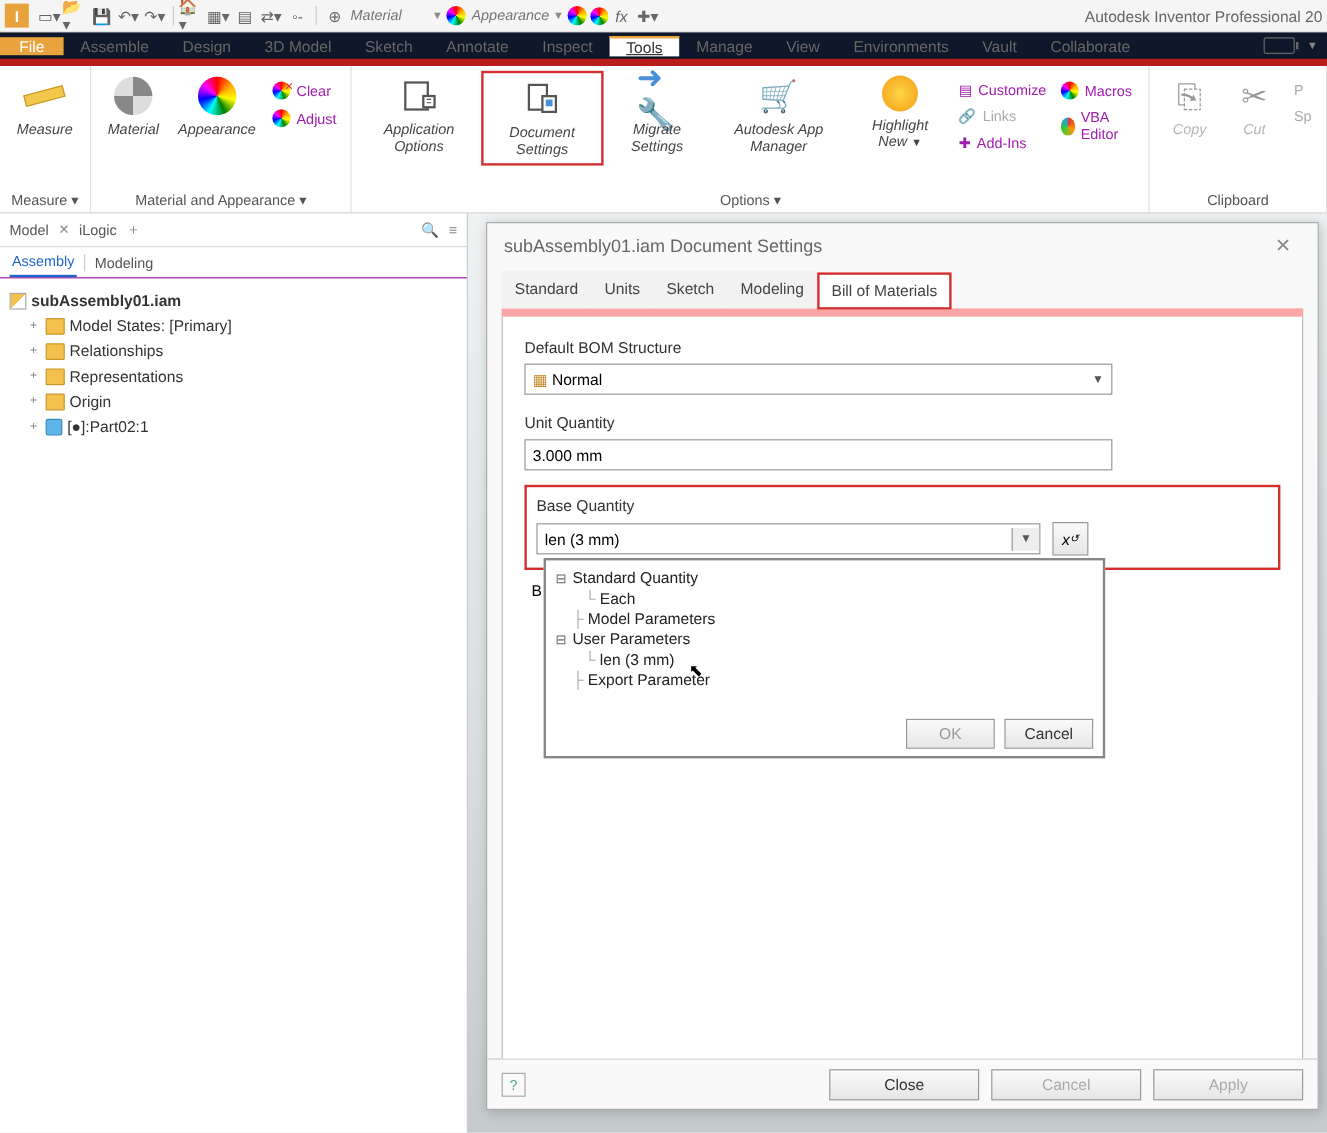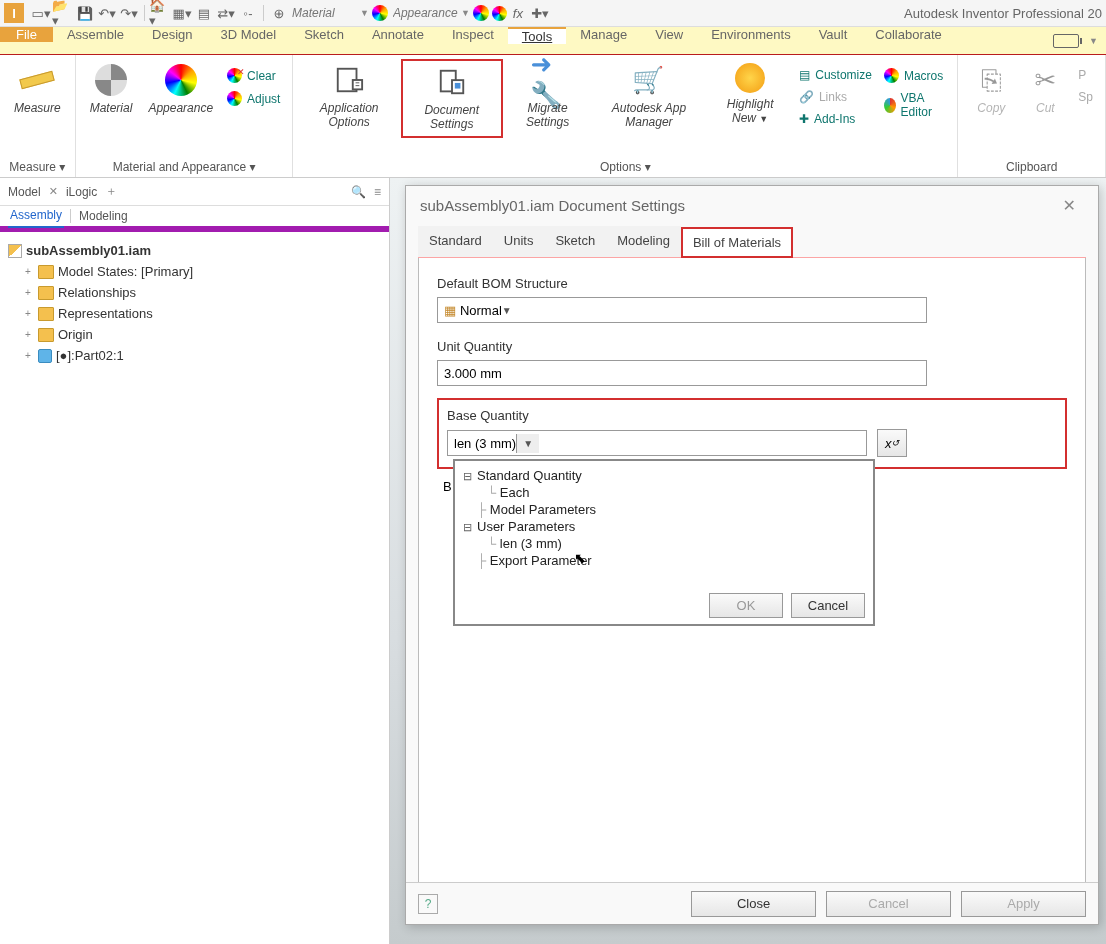--- a/index.html
+++ b/index.html
@@ -8,48 +8,48 @@
 
 .titlebar { height: 27px; background: #f5f5f5; display: flex; align-items: center; padding: 0 4px; border-bottom: 1px solid #ddd; }
 .app-icon { width: 20px; height: 20px; background: #e8a33d; color: #fff; font-weight: bold; display: flex; align-items: center; justify-content: center; font-size: 13px; margin-right: 6px; }
 .qat-icon { width: 22px; height: 20px; display: flex; align-items: center; justify-content: center; color: #666; font-size: 13px; }
 .qat-sep { width: 1px; height: 16px; background: #ccc; margin: 0 4px; }
 .mat-input { border: none; background: transparent; font-style: italic; color: #999; width: 70px; font-size: 12px; padding: 2px; }
 .color-ball { width: 16px; height: 16px; border-radius: 50%; background: conic-gradient(red,orange,yellow,green,cyan,blue,magenta,red); margin: 0 3px; }
 .titlebar-title { margin-left: auto; color: #666; font-size: 13px; white-space: nowrap; }
 
 
-.menubar { height: 28px; background: #fef9c3; display: flex; align-items: flex-start; border-bottom: 1px solid #b91c1c; }
+.menubar { height: 28px; background: #0f172a; display: flex; align-items: center; border-bottom: 6px solid #b91c1c; }
 .file-btn { background: #e8a33d; color: #fff; padding: 0 16px; display: flex; align-items: center; font-size: 13px; }
 .menu-item { padding: 0 14px; display: flex; align-items: center; color: #666; font-size: 13px; cursor: pointer; }
 .menu-item.active { background: #fff; color: #333; border-top: 2px solid #e8a33d; text-decoration: underline; }
 .menu-spacer { flex: 1; }
 .battery-icon { width: 26px; height: 14px; border: 1.5px solid #666; border-radius: 2px; margin: auto 10px; position: relative; }
 .battery-icon::after { content: ""; position: absolute; right: -4px; top: 3px; width: 2px; height: 6px; background: #666; }
 
 
 .ribbon { height: 123px; background: #fff; display: flex; border-bottom: 1px solid #ccc; }
 .ribbon-group { border-right: 1px solid #e0e0e0; display: flex; flex-direction: column; padding: 4px 8px 0; }
 .ribbon-group-body { flex: 1; display: flex; align-items: flex-start; gap: 4px; }
 .ribbon-group-label { text-align: center; font-size: 12px; color: #555; padding: 3px 0; white-space: nowrap; }
 .big-btn { display: flex; flex-direction: column; align-items: center; justify-content: center; padding: 4px 6px; min-width: 50px; cursor: pointer; }
 .big-btn-icon { width: 34px; height: 34px; display: flex; align-items: center; justify-content: center; font-size: 26px; margin-bottom: 4px; }
 .big-btn-label { font-size: 12px; color: #444; text-align: center; line-height: 1.2; font-style: italic; }
 .big-btn.disabled { opacity: 0.4; }
-.small-btn { display: flex; align-items: center; gap: 5px; padding: 3px 4px; font-size: 12px; color: #0f766e; cursor: pointer; }
+.small-btn { display: flex; align-items: center; gap: 5px; padding: 3px 4px; font-size: 12px; color: #a21caf; cursor: pointer; }
 .small-btn.disabled { color: #aaa; }
 .vcol { display: flex; flex-direction: column; gap: 2px; padding-top: 6px; }
 .highlight-red { border: 2px solid #d32f2f; }
 
 
 .main-area { display: flex; height: calc(944px - 27px - 28px - 123px); }
 .left-panel { width: 390px; background: #fff; border-right: 1px solid #ccc; display: flex; flex-direction: column; }
 .panel-tabs { height: 28px; display: flex; align-items: center; padding: 0 8px; border-bottom: 1px solid #ddd; font-size: 12px; color: #555; gap: 8px; }
 .panel-tabs .close-x { font-size: 11px; color: #888; }
-.panel-tabs2 { height: 26px; display: flex; align-items: center; padding: 0 8px; border-bottom: 6px solid #a21caf; gap: 6px; }
+.panel-tabs2 { height: 26px; display: flex; align-items: center; padding: 0 8px; border-bottom: 1px solid #a21caf; gap: 6px; }
 .ptab { font-size: 12px; color: #555; padding: 4px 2px; }
 .ptab.active { color: #2266cc; border-bottom: 2px solid #2266cc; }
 .ptab-sep { width: 1px; height: 14px; background: #ccc; }
 .tree { padding: 8px 6px; font-size: 13px; color: #333; }
 .tree-node { display: flex; align-items: center; gap: 4px; padding: 3px 2px; }
 .tree-expand { width: 12px; color: #888; font-size: 10px; text-align: center; cursor: pointer; }
 .tree-icon { width: 16px; height: 14px; display: inline-block; }
 .folder-icon { background: #f4c04e; border: 1px solid #c89a2e; border-radius: 1px; }
 .asm-icon-sm { width: 14px; height: 14px; background: linear-gradient(135deg,#f4c04e 50%,#fff 50%); border: 1px solid #aaa; }
 .part-icon-sm { width: 14px; height: 14px; background: #5fb4e8; border: 1px solid #3a8cc0; border-radius: 2px; }
@@ -57,31 +57,31 @@
 .tree-children { margin-left: 14px; }
 
 .canvas-area { flex: 1; background: linear-gradient(#eef2f3, #d8dde0 60%, #c5cbcd); position: relative; }
 
 
 .dialog { position: absolute; left: 405px; top: 185px; width: 694px; height: 740px; background: #f9f9f9; border: 1px solid #aaa; box-shadow: 2px 2px 10px rgba(0,0,0,0.2); display: flex; flex-direction: column; }
 .dialog-title { height: 38px; display: flex; align-items: center; padding: 0 14px; color: #666; font-size: 15px; }
 .dialog-title .spacer { flex: 1; }
 .dialog-close { font-size: 16px; color: #888; cursor: pointer; padding: 4px 8px; }
 .dialog-body { flex: 1; padding: 0 12px; overflow: hidden; }
-.tabstrip { display: flex; border-bottom: 1px solid #fca5a5; margin-top: 2px; }
+.tabstrip { display: flex; border-bottom: 7px solid #fca5a5; margin-top: 2px; }
 .dtab { padding: 6px 10px; font-size: 13px; color: #444; border: 1px solid transparent; border-bottom: none; cursor: pointer; background: #f2f2f2; margin-right: 0px; }
 .dtab.active { background: #fff; border-color: #bbb; position: relative; top: 1px; }
 .dtab.hl { border: 2px solid #d32f2f !important; }
 .tab-content { background: #fff; border: 1px solid #bbb; border-top: none; padding: 18px 18px; height: 636px; position: relative; }
 .field-label { font-size: 13px; color: #333; margin-bottom: 6px; }
 .combo, .textin { width: 490px; height: 26px; border: 1px solid #999; background: #fff; font-size: 13px; padding: 0 6px; display: flex; align-items: center; }
-.combo { }
+.combo { justify-content: space-between; }
 .combo-arrow { color: #555; font-size: 10px; }
 .section-red { border: 2px solid #d32f2f; padding: 8px; margin-top: 12px; }
-.ddlist { position: absolute; border: 2px solid #888; background: #fff; width: 422px; font-size: 13px; padding: 6px 8px; }
+.ddlist { position: absolute; border: 2px solid #888; background: #fff; width: 468px; font-size: 13px; padding: 6px 8px; }
 .dd-node { padding: 1px 0; color: #222; }
 .dd-child { padding-left: 24px; }
 .dd-exp { color: #666; display: inline-block; width: 14px; font-size: 11px; }
 .dd-buttons { display: flex; justify-content: flex-end; gap: 8px; margin-top: 24px; }
 .btn { min-width: 74px; height: 25px; border: 1px solid #999; background: linear-gradient(#fafafa,#e6e6e6); font-size: 13px; color: #333; cursor: pointer; }
 .btn.disabled { color: #999; }
 .x-icon-btn { width: 30px; height: 28px; border: 1px solid #999; background: linear-gradient(#fafafa,#e6e6e6); display: flex; align-items: center; justify-content: center; font-style: italic; font-size: 13px; }
 
 .dialog-footer { height: 42px; border-top: 1px solid #ccc; display: flex; align-items: center; padding: 0 12px; gap: 10px; }
 .footer-btn { width: 125px; height: 26px; border: 1px solid #999; background: linear-gradient(#fafafa,#e6e6e6); font-size: 13px; color: #333; }

